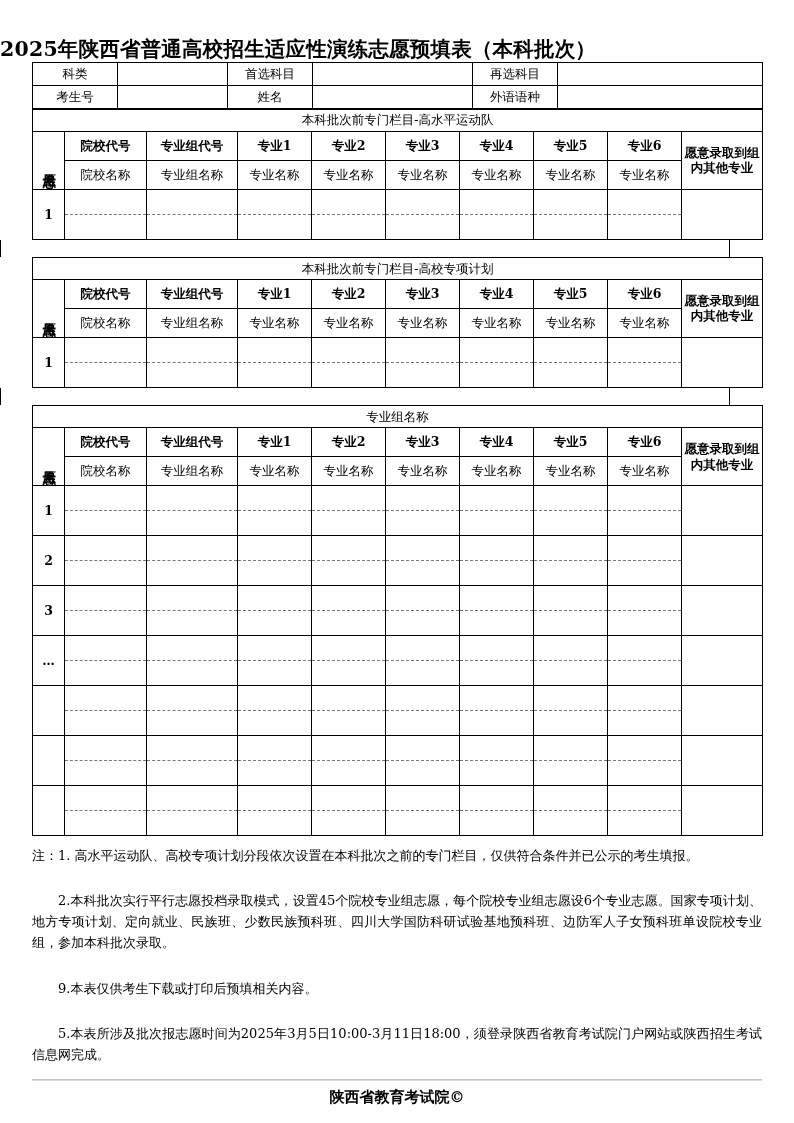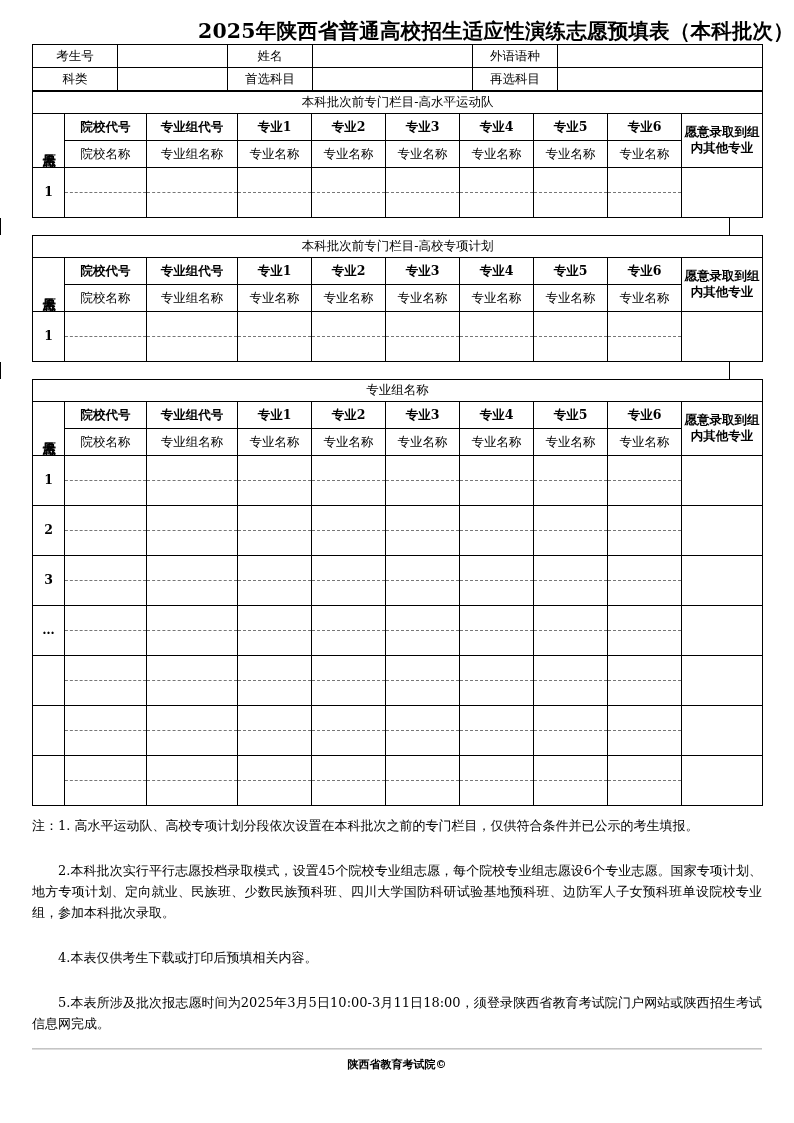--- a/index.html
+++ b/index.html
@@ -18,27 +18,27 @@
   .page {
     width: 794px;
     height: 1123px;
     box-sizing: border-box;
     padding: 0;
     position: relative;
   }
 
   
   .doc-title {
-    text-align: right;
+    text-align: left;
     font-family: "DejaVu Serif", "Liberation Serif", serif;
     font-weight: bold;
     font-size: 20.5px;
     letter-spacing: 0.2px;
     margin: 0;
-    padding-top: 19px;
+    padding-top: 37px;
     padding-bottom: 0;
     line-height: 1.2;
     white-space: nowrap;
   }
 
   
   .tbl-wrap {
     margin: 0 auto;
     width: 730px;
   }
@@ -107,21 +107,21 @@
     display: inline-block;
     line-height: 1.12;
     font-size: 13px;
     letter-spacing: 0px;
   }
 
   
   .willing {
     font-size: 13.2px;
     line-height: 1.2;
-    padding: 1px 2px !important;
+    padding: 13px 2px !important;
     word-break: break-all;
   }
 
   
   .drow td {
     height: 24px;
   }
   .drow td.upper {
     border-bottom: 1px dashed #777777;
   }
@@ -155,21 +155,21 @@
     margin: 14px auto 0 auto;
     height: 2px;
     background: linear-gradient(to bottom, #b9b9b9, #e8e8e8);
   }
   .footer {
     width: 730px;
     margin: 7px auto 0 auto;
     text-align: center;
     font-family: "DejaVu Serif", "Liberation Serif", serif;
     font-weight: bold;
-    font-size: 11px;
+    font-size: 15px;
   }
 </style>
 </head>
 <body>
 
 <div class="page">
 
   <h1 class="doc-title">2025年陕西省普通高校招生适应性演练志愿预填表（本科批次）</h1>
 
   <div class="tbl-wrap">
@@ -177,33 +177,33 @@
       <colgroup>
         <col style="width:85px">
           <col style="width:110px">
         <col style="width:85px">
           <col style="width:160px">
         <col style="width:85px">
           <col style="width:205px">
       </colgroup>
       <tbody>
         <tr>
+          <td class="info-label">科类</td>
+          <td></td>
+          <td class="info-label">首选科目</td>
+          <td></td>
+          <td class="info-label">再选科目</td>
+          <td></td>
+        </tr>
+        <tr>
           <td class="info-label">考生号</td>
           <td></td>
           <td class="info-label">姓名</td>
           <td></td>
           <td class="info-label">外语语种</td>
-          <td></td>
-        </tr>
-        <tr>
-          <td class="info-label">科类</td>
-          <td></td>
-          <td class="info-label">首选科目</td>
-          <td></td>
-          <td class="info-label">再选科目</td>
           <td></td>
         </tr>
       </tbody>
     </table>
   </div>
 
   <div class="tbl-wrap">
     <table class="grid">
       <colgroup>
         <col style="width:32px">
@@ -542,20 +542,20 @@
           <td class="lower"></td>
           <td class="lower"></td>
         </tr>
       </tbody>
     </table>
   </div>
 
   <div class="notes">
     <p><span>注：</span><span>1. 高水平运动队、高校专项计划分段依次设置在本科批次之前的专门栏目，仅供符合条件并已公示的考生填报。</span></p>
     <p class="ind">2.本科批次实行平行志愿投档录取模式，设置45个院校专业组志愿，每个院校专业组志愿设6个专业志愿。国家专项计划、地方专项计划、定向就业、民族班、少数民族预科班、四川大学国防科研试验基地预科班、边防军人子女预科班单设院校专业组，参加本科批次录取。</p>
-    <p class="ind">4.本表仅供考生下载或打印后预填相关内容。</p>
+    <p class="ind">9.本表仅供考生下载或打印后预填相关内容。</p>
     <p class="ind">5.本表所涉及批次报志愿时间为2025年3月5日10:00-3月11日18:00，须登录陕西省教育考试院门户网站或陕西招生考试信息网完成。</p>
   </div>
 
   <div class="footer-rule"></div>
   <div class="footer">陕西省教育考试院©</div>
 
 </div>
 
 </body></html>

